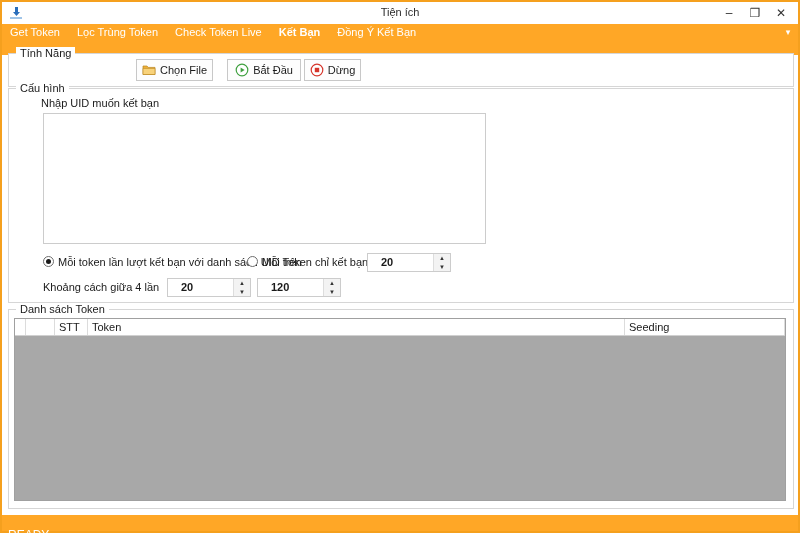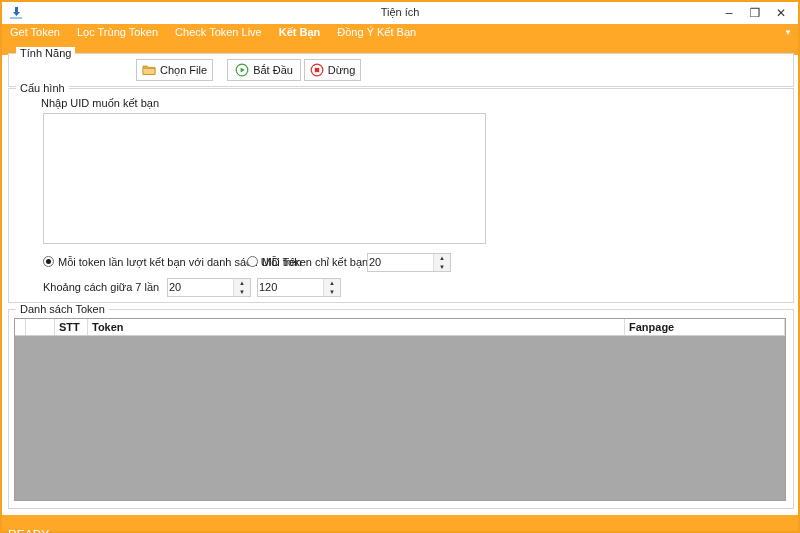--- a/index.html
+++ b/index.html
@@ -220,29 +220,30 @@
   
   .spinner {
     position: absolute;
     height: 19px;
     box-sizing: border-box;
     border: 1px solid #cccccc;
     background: #ffffff;
   }
   .spinner .sp-val {
     position: absolute;
-    left: 1px; top: 2px;
+    left: 13px; top: 2px;
     font-size: 11px;
     color: #1a1a1a;
     font-family: "Liberation Sans", sans-serif;
     border: 0;
     outline: none;
     background: transparent;
     width: calc(100% - 22px);
     padding: 0;
+    font-weight: bold;
   }
   .spinner .sp-btns {
     position: absolute;
     right: 0; top: 0;
     width: 16px; height: 17px;
     border-left: 1px solid #dddddd;
     background: #f3f3f3;
   }
   .spinner .sp-up, .spinner .sp-dn {
     position: absolute;
@@ -290,21 +291,20 @@
     line-height: 16px;
     box-sizing: border-box;
     border-right: 1px solid #dcdcdc;
     padding-left: 4px;
     font-size: 11px;
     color: #1a1a1a;
     background: #ffffff;
     white-space: nowrap;
     cursor: default;
     overflow: hidden;
-    font-weight: bold;
   }
   .grid-body {
     position: absolute;
     left: 0; top: 17px;
     width: 772px;
     height: 165px;
     background: #a8a8a8;
   }
 
   
@@ -399,21 +399,21 @@
 
     <div class="spinner" id="sp-count">
       <input class="sp-val" value="20" style="">
       <span class="sp-btns">
         <span class="sp-up">▲</span>
         <span class="sp-dn">▼</span>
       </span>
     </div>
 
 
-    <div class="lbl" id="lbl-delay">Khoảng cách giữa 7 lần</div>
+    <div class="lbl" id="lbl-delay">Khoảng cách giữa 4 lần</div>
 
     <div class="spinner" id="sp-delay1">
       <input class="sp-val" value="20" style="">
       <span class="sp-btns">
         <span class="sp-up">▲</span>
         <span class="sp-dn">▼</span>
       </span>
     </div>
 
     <div class="spinner" id="sp-delay2">
@@ -427,21 +427,21 @@
 
   <div class="groupbox" id="gb-tokens">
     <span class="gb-title">Danh sách Token</span>
 
     <div class="grid">
       <div class="grid-header">
         <div class="gh-cell" style="left: 0px; width: 11px;"></div>
         <div class="gh-cell" style="left: 11px; width: 29px;"></div>
         <div class="gh-cell" style="left: 40px; width: 33px;">STT</div>
         <div class="gh-cell" style="left: 73px; width: 537px;">Token</div>
-        <div class="gh-cell" style="left: 610px; width: 160px;">Fanpage</div>
+        <div class="gh-cell" style="left: 610px; width: 160px;">Seeding</div>
       </div>
       <div class="grid-body"></div>
     </div>
   </div>
 
   <div class="statusbar">
     <span class="st-text">READY</span>
   </div>
 
 </div>

